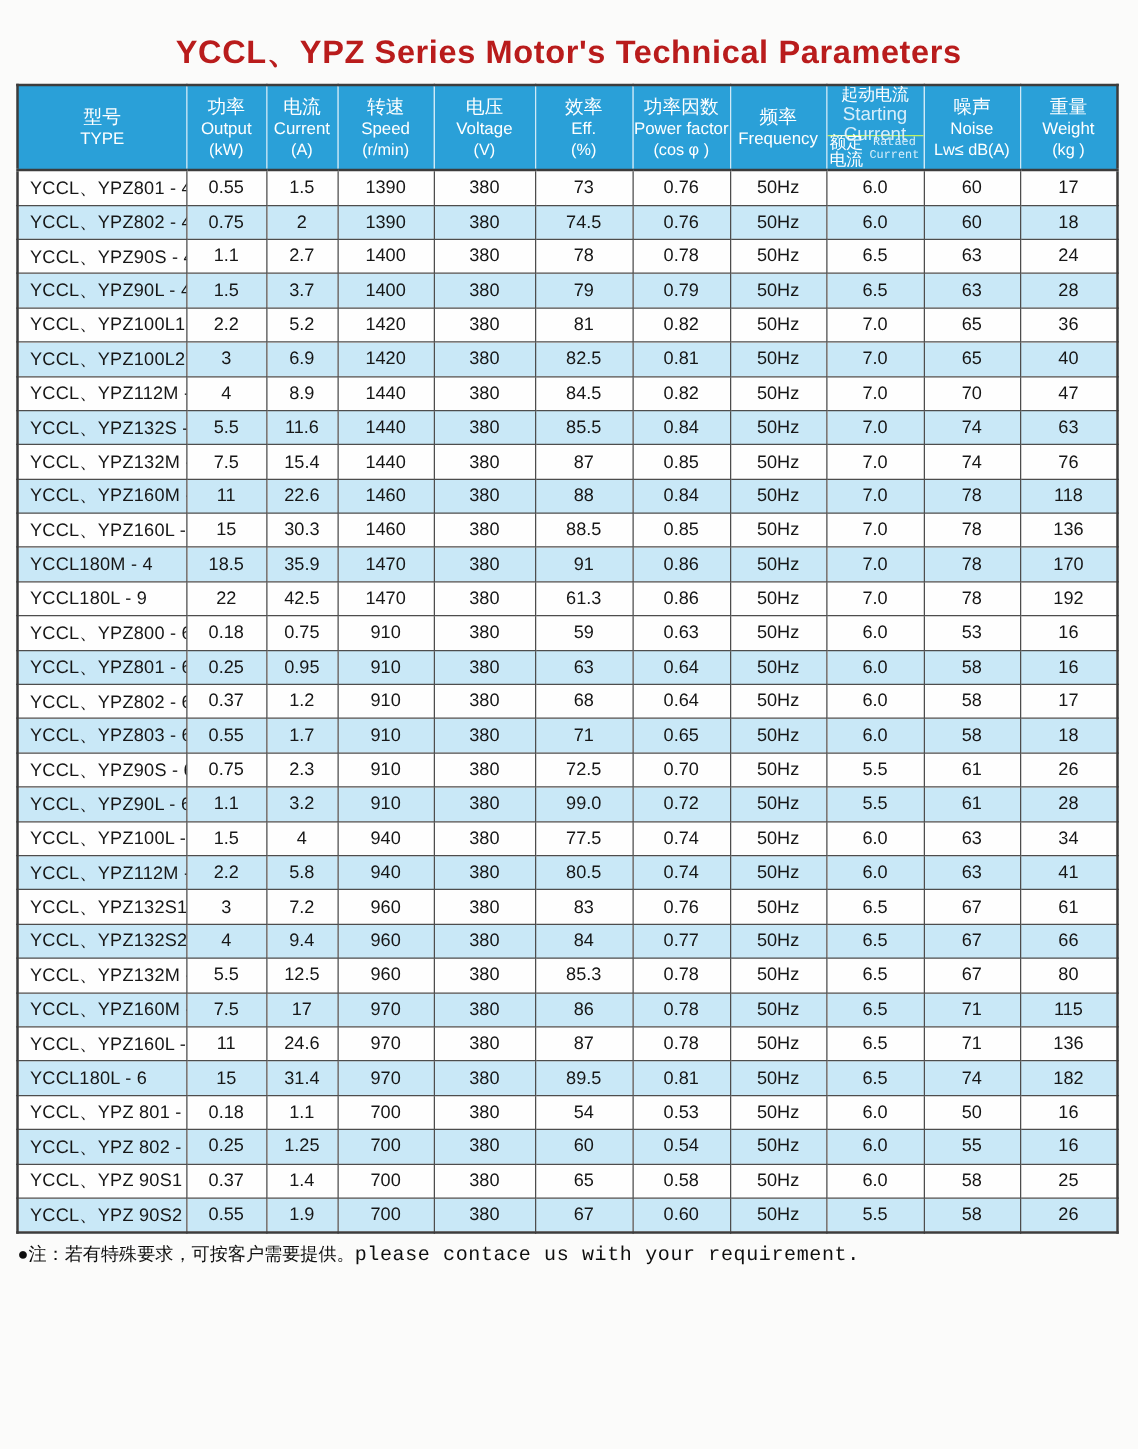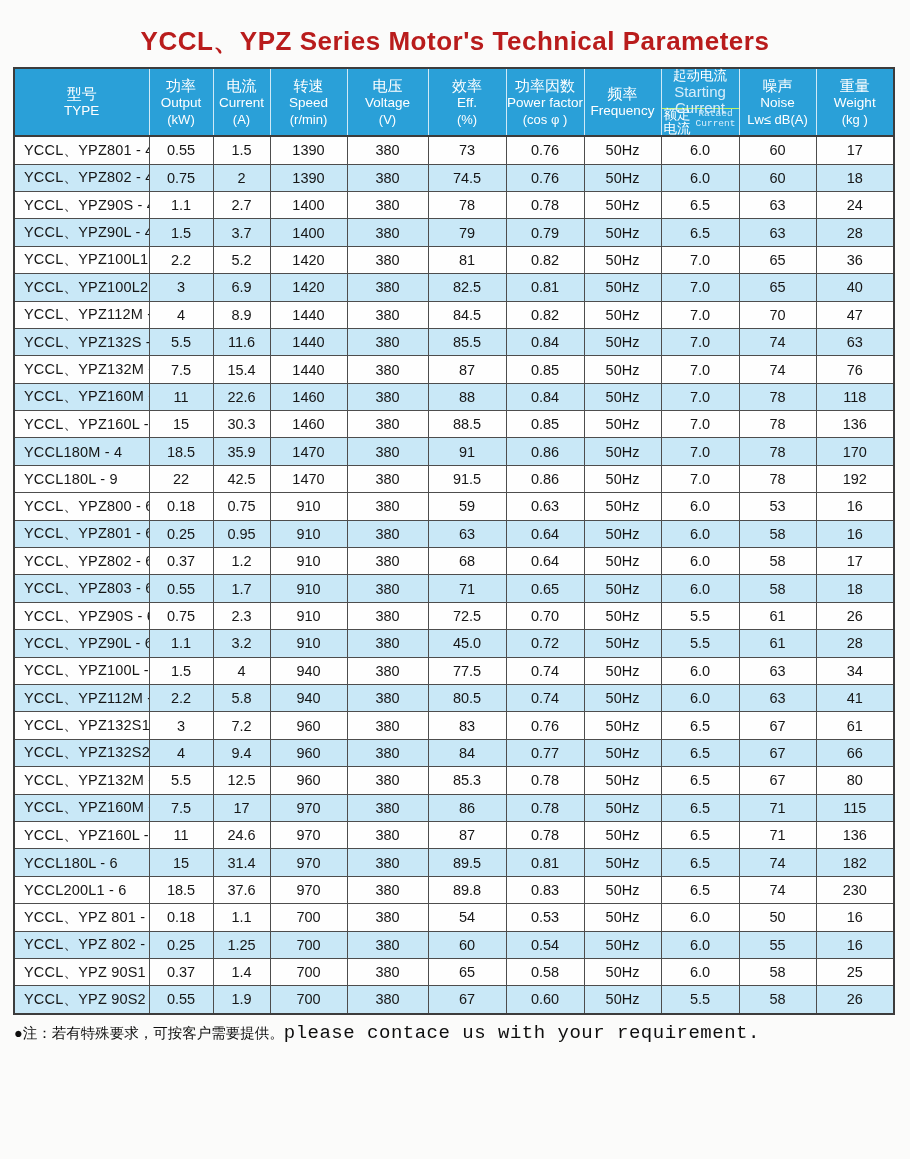--- a/index.html
+++ b/index.html
@@ -74,21 +74,21 @@
     letter-spacing:0.2px;
   }
   .note{
     margin:7px 0 0 14px;
     font-size:14.5px;
     color:#0e0e0e;
     white-space:nowrap;
   }
   .note .note-en{
     font-family:"Liberation Mono", monospace;
-    font-size:19px;
+    font-size:16px;
     letter-spacing:0.5px;
   }
 </style>
 </head>
 <body>
 
 <div class="titles">
   <div class="title-en">YCCL、YPZ  Series Motor's Technical  Parameters</div>
 </div>
 
@@ -324,21 +324,21 @@
         <td>7.0</td>
         <td>78</td>
         <td>170</td>
       </tr>
       <tr>
         <td class="type-col">YCCL180L - 9</td>
         <td>22</td>
         <td>42.5</td>
         <td>1470</td>
         <td>380</td>
-        <td>91.5</td>
+        <td>61.3</td>
         <td>0.86</td>
         <td>50Hz</td>
         <td>7.0</td>
         <td>78</td>
         <td>192</td>
       </tr>
       <tr>
         <td class="type-col">YCCL、YPZ800 - 6</td>
         <td>0.18</td>
         <td>0.75</td>
@@ -402,21 +402,21 @@
         <td>5.5</td>
         <td>61</td>
         <td>26</td>
       </tr>
       <tr class="stripe">
         <td class="type-col">YCCL、YPZ90L - 6</td>
         <td>1.1</td>
         <td>3.2</td>
         <td>910</td>
         <td>380</td>
-        <td>45.0</td>
+        <td>99.0</td>
         <td>0.72</td>
         <td>50Hz</td>
         <td>5.5</td>
         <td>61</td>
         <td>28</td>
       </tr>
       <tr>
         <td class="type-col">YCCL、YPZ100L - 6</td>
         <td>1.5</td>
         <td>4</td>
@@ -512,33 +512,20 @@
         <td>15</td>
         <td>31.4</td>
         <td>970</td>
         <td>380</td>
         <td>89.5</td>
         <td>0.81</td>
         <td>50Hz</td>
         <td>6.5</td>
         <td>74</td>
         <td>182</td>
-      </tr>
-      <tr>
-        <td class="type-col">YCCL200L1 - 6</td>
-        <td>18.5</td>
-        <td>37.6</td>
-        <td>970</td>
-        <td>380</td>
-        <td>89.8</td>
-        <td>0.83</td>
-        <td>50Hz</td>
-        <td>6.5</td>
-        <td>74</td>
-        <td>230</td>
       </tr>
       <tr>
         <td class="type-col">YCCL、YPZ 801 - 8</td>
         <td>0.18</td>
         <td>1.1</td>
         <td>700</td>
         <td>380</td>
         <td>54</td>
         <td>0.53</td>
         <td>50Hz</td>

